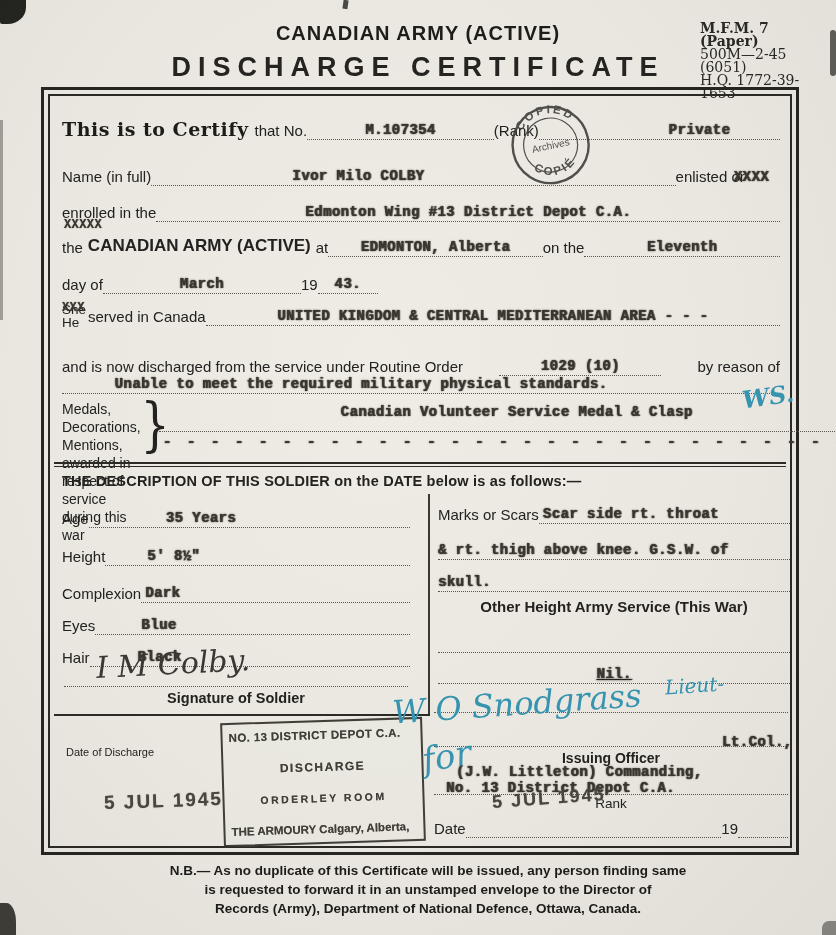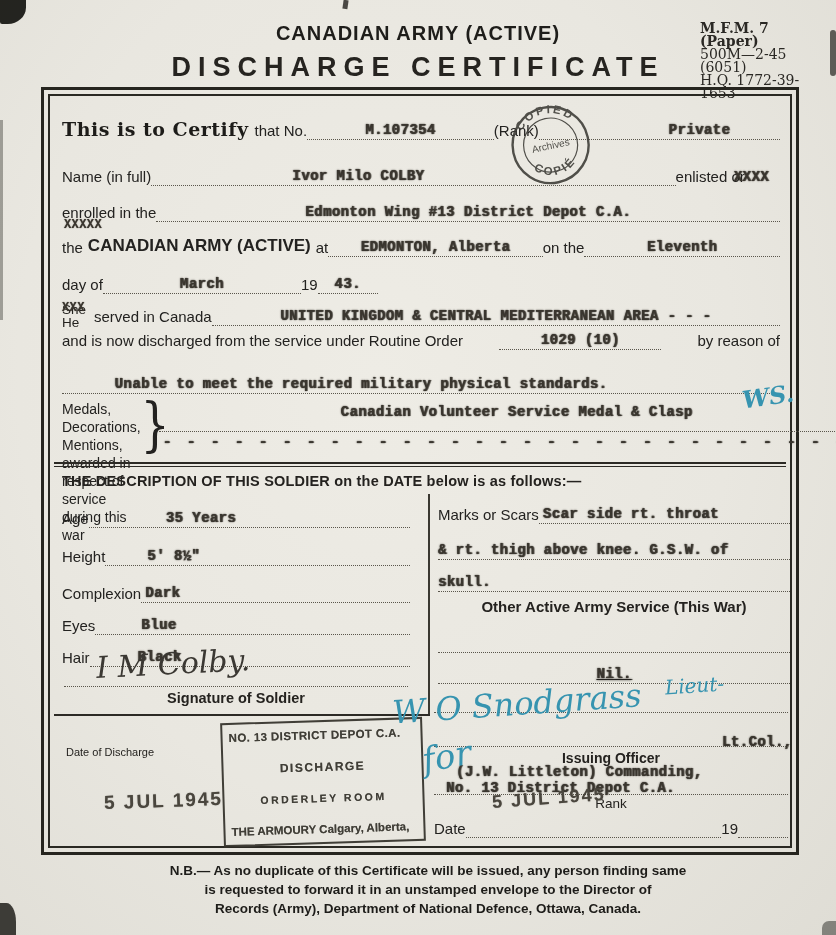--- a/index.html
+++ b/index.html
@@ -137,25 +137,25 @@
     <span class="fill" style="flex:0 0 190px;"><span class="tw tw-heavy">March</span></span>
     <span class="lbl">19</span>
     <span class="fill" style="flex:0 0 52px;"><span class="tw tw-heavy">43.</span></span>
   </div>
 
   <div class="row" style="left:18px;top:202px;width:718px;height:34px;">
     <span class="shehe">
       <span class="she-wrap"><span>She</span><span class="tw she-x">XXX</span></span>
       <span>He</span>
     </span>
-    <span class="lbl" style="margin-left:8px;">served in Canada</span>
+    <span class="lbl" style="margin-left:2px;">served in Canada</span>
     <span class="fill"><span class="tw tw-heavy">UNITED KINGDOM &amp; CENTRAL MEDITERRANEAN AREA - - -</span></span>
   </div>
 
-  <div class="row" style="left:18px;top:236px;width:718px;gap:36px;">
+  <div class="row" style="left:18px;top:262px;width:718px;gap:36px;">
     <span class="lbl">and is now discharged from the service under Routine Order</span>
     <span class="fill"><span class="tw tw-heavy">1029 (10)</span></span>
     <span class="lbl">by reason of</span>
   </div>
 
   <div class="row" style="left:18px;top:280px;width:718px;">
     <span class="fill"><span class="tw tw-heavy" style="margin-right:120px;">Unable to meet the required military physical standards.</span></span>
   </div>
 
   <div class="medals" style="left:18px;top:310px;width:718px;height:60px;">
@@ -207,21 +207,21 @@
   <div class="row" style="left:394px;top:410px;width:352px;">
     <span class="lbl">Marks or Scars</span>
     <span class="fill fill-l"><span class="tw tw-heavy">Scar side rt. throat</span></span>
   </div>
   <div class="row" style="left:394px;top:446px;width:352px;">
     <span class="fill fill-l" style="padding-left:0;"><span class="tw tw-heavy">&amp; rt. thigh above knee. G.S.W. of</span></span>
   </div>
   <div class="row" style="left:394px;top:478px;width:352px;">
     <span class="fill fill-l" style="padding-left:0;"><span class="tw tw-heavy">skull.</span></span>
   </div>
-  <div class="abs" style="left:394px;top:508px;width:352px;text-align:center;font-size:15px;font-weight:700;">Other Active Army Service (This War)</div>
+  <div class="abs" style="left:394px;top:508px;width:352px;text-align:center;font-size:15px;font-weight:700;">Other Height Army Service (This War)</div>
   <div class="abs" style="left:394px;top:562px;width:352px;border-bottom:1.2px dotted #5a564c;"></div>
   <div class="row" style="left:394px;top:576px;width:352px;height:18px;text-decoration:underline;">
     <span class="fill"><span class="tw tw-heavy">Nil.</span></span>
   </div>
 
   <div class="rule2a" style="left:10px;top:624px;width:376px;"></div>
 
   <div class="abs" style="left:22px;top:656px;font-size:11px;">Date of Discharge</div>
   <div class="abs boxstamp" style="left:178px;top:630px;width:202px;height:124px;">
     <div class="s1">NO. 13 DISTRICT DEPOT C.A.</div>

